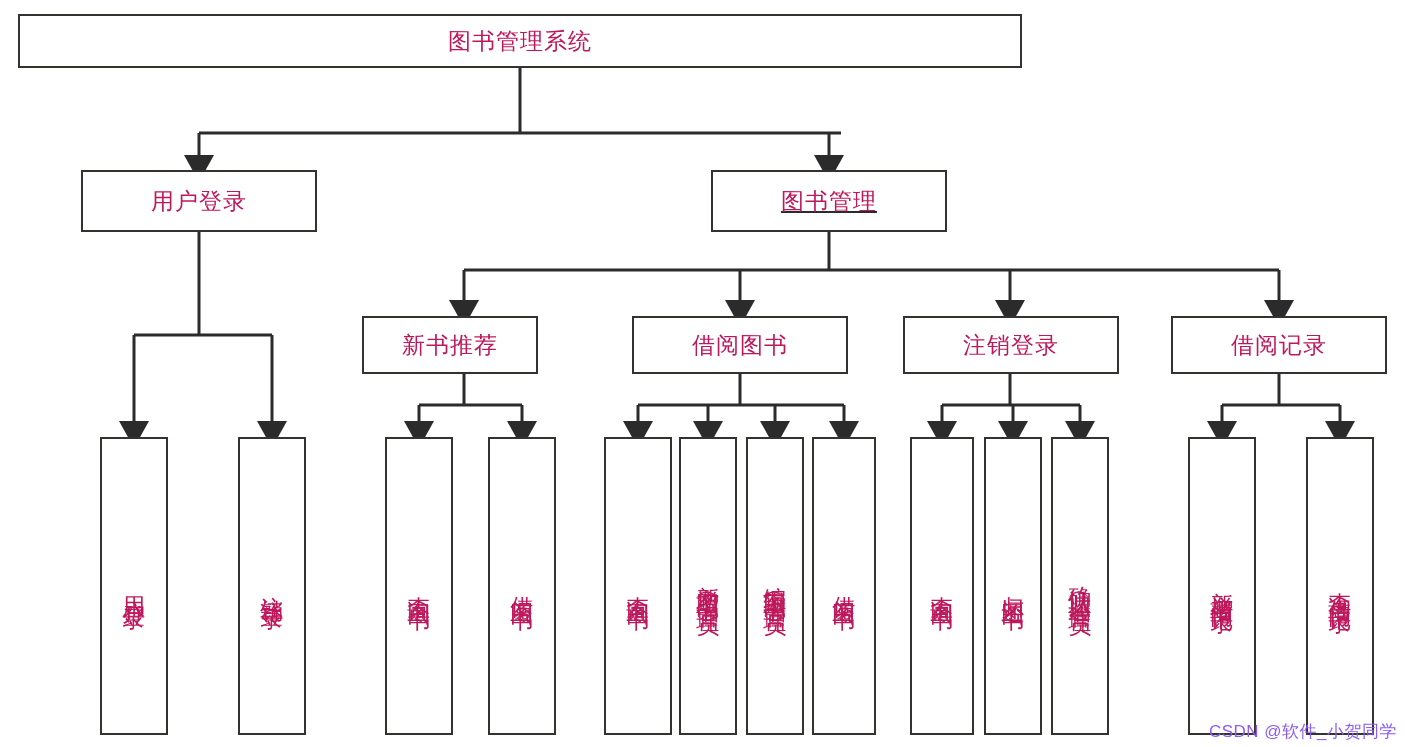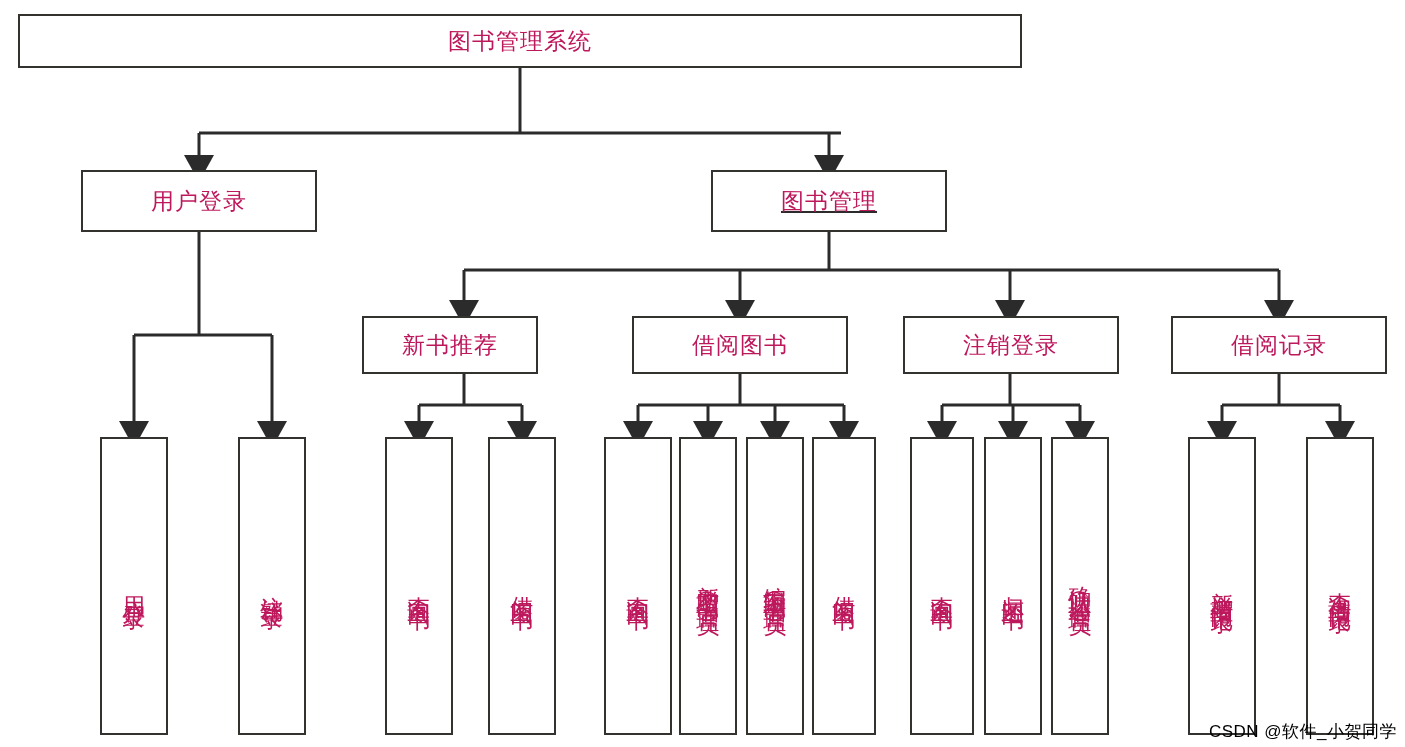--- a/index.html
+++ b/index.html
@@ -43,21 +43,21 @@
     letter-spacing:4px;
     white-space:normal;
     text-align:center;
     max-height:100%;
   }
   .watermark{
     position:absolute;
     right:8px;
     bottom:4px;
     font-size:17px;
-    color:#000000;
+    color:#8b5cf6;
     letter-spacing:0.5px;
     white-space:nowrap;
     z-index:5;
   }
 </style>
 </head>
 <body>
 
 <div id="diagram-root">
 

